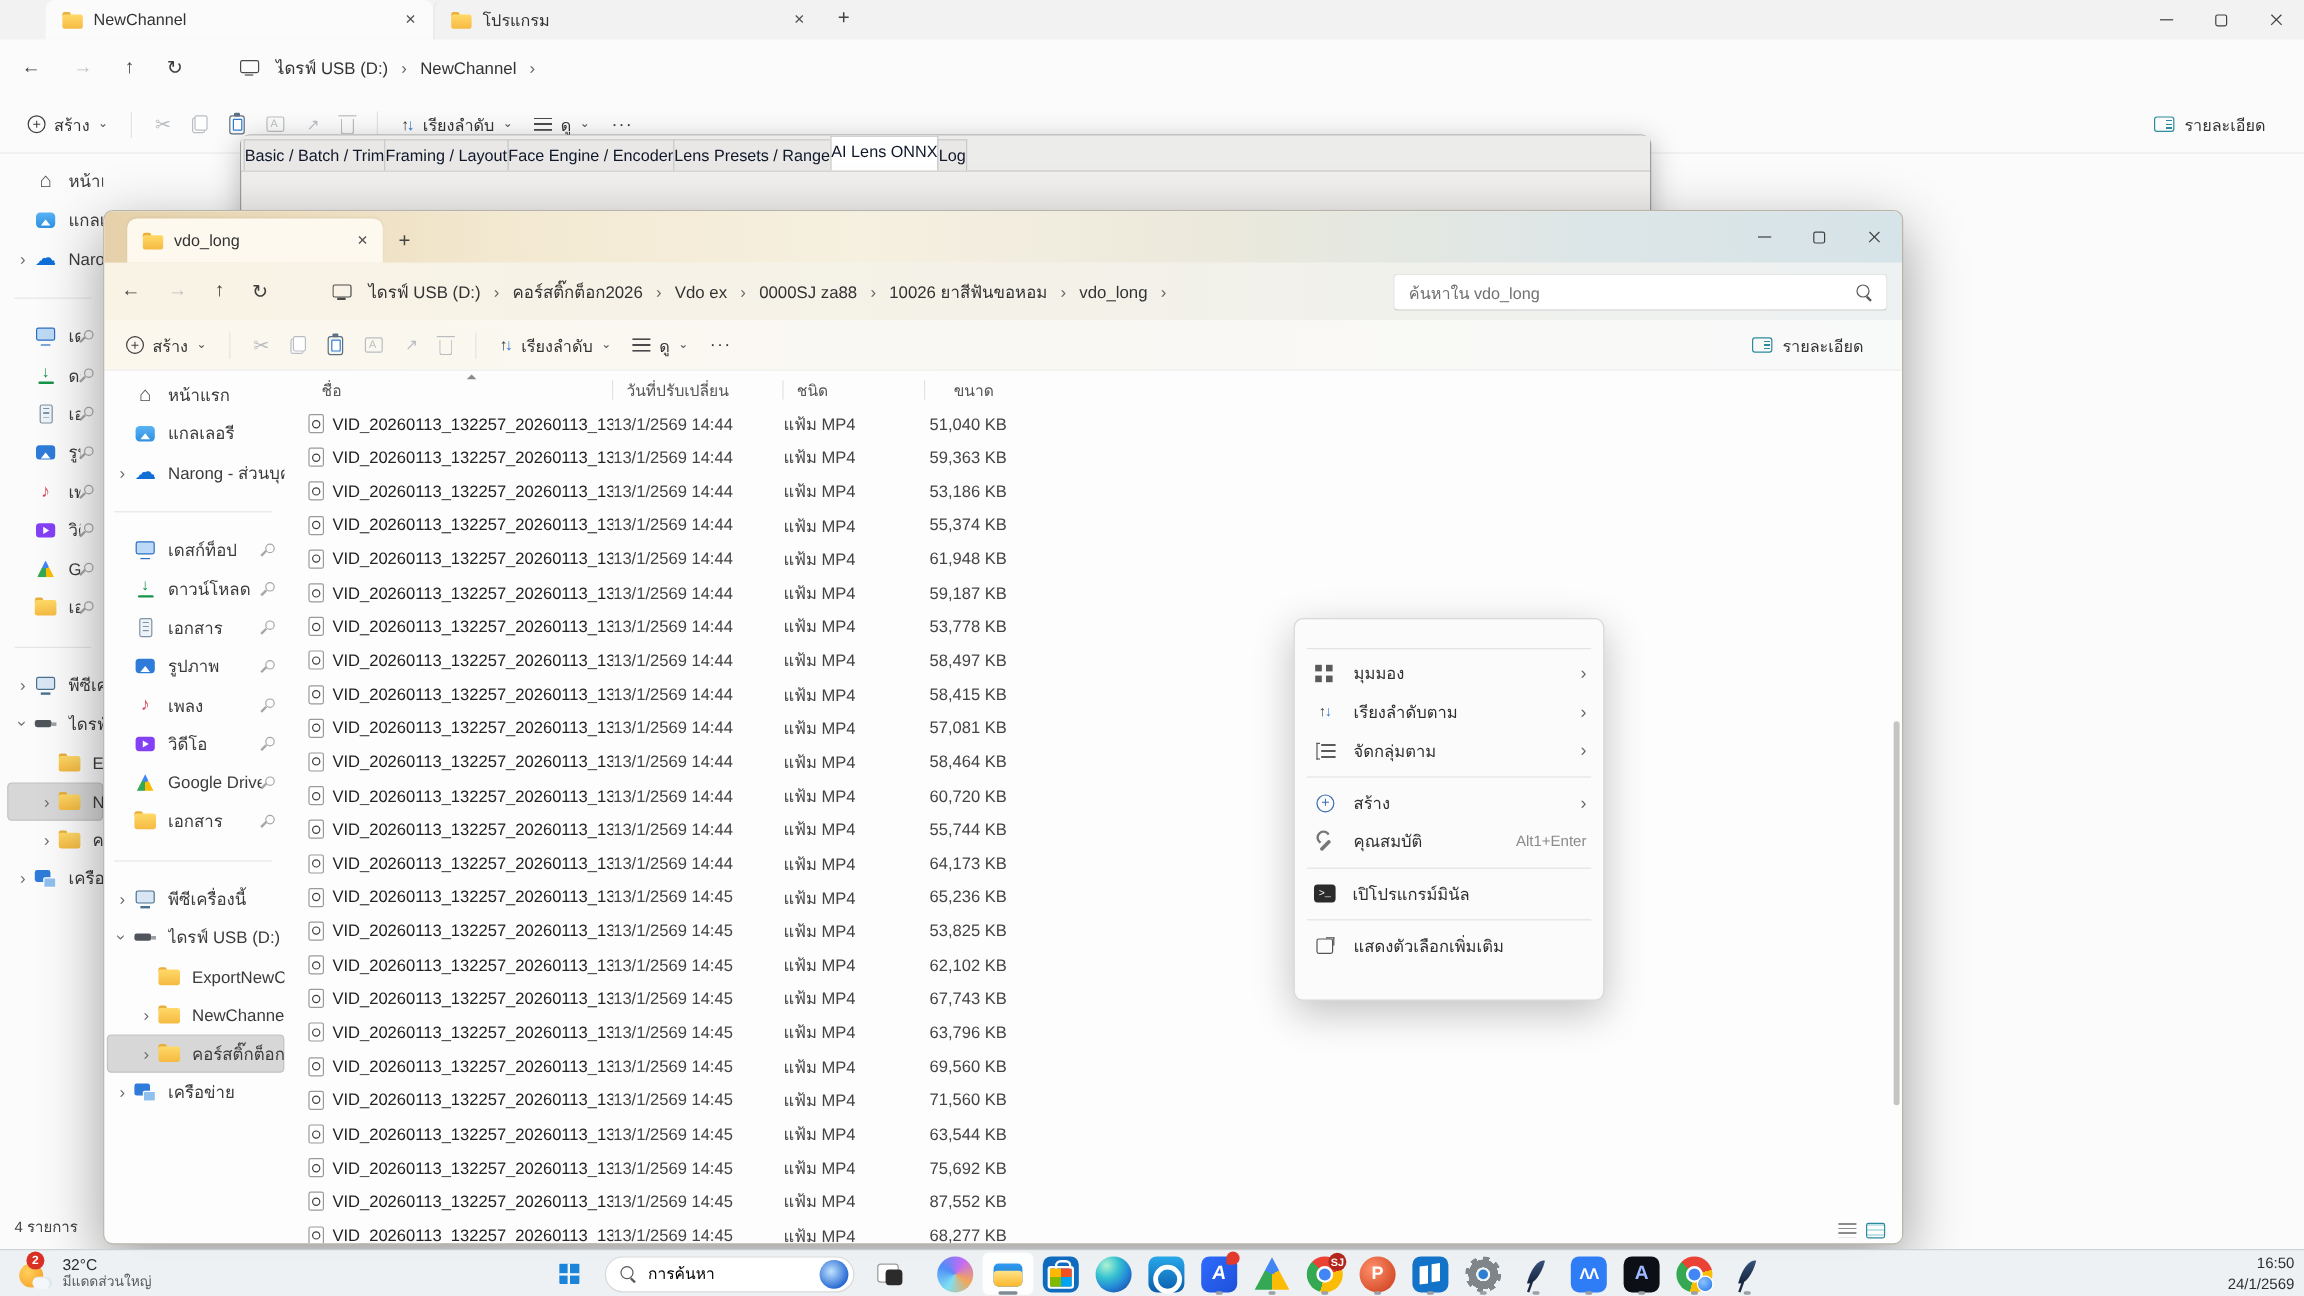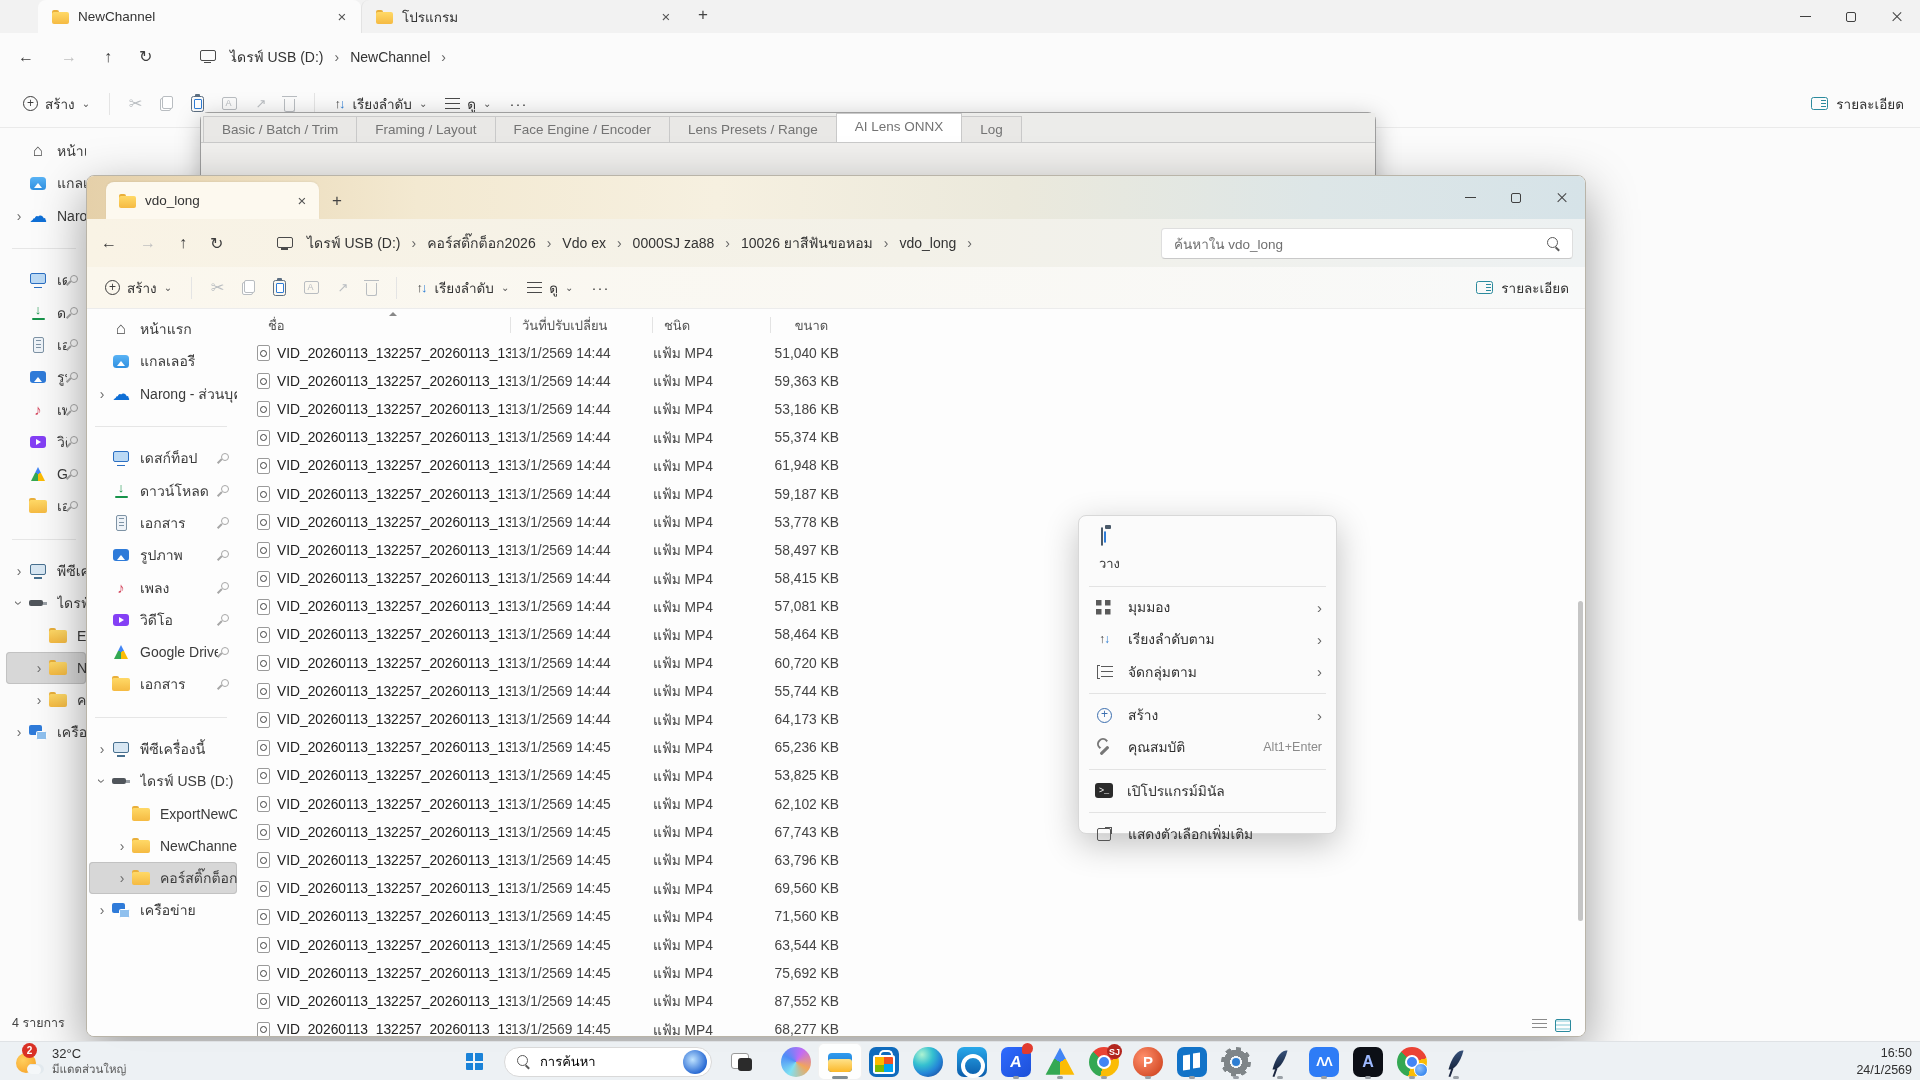--- a/index.html
+++ b/index.html
@@ -65,21 +65,21 @@
   .ic-shr{font-size:13px;color:#b9bdc1;}
   .ic-trash{position:relative;width:11px;height:13px;border:1.3px solid #b9bdc1;border-top:none;border-radius:0 0 2.5px 2.5px;flex:none;margin-top:3px;}
   .ic-trash::before{content:"";position:absolute;left:-3px;top:-2.5px;width:15px;height:1.4px;background:#b9bdc1;}
   .ic-sortg{display:flex;flex:none;font-size:13px;font-weight:700;}
   .ic-sortg .u{color:#3c3c3c;}
   .ic-sortg .d{color:#2b7cd3;margin-left:-2px;}
   .ic-lines{width:15px;height:11px;background:repeating-linear-gradient(to bottom,#4a4a4a 0 1.5px,transparent 1.5px 4.8px);flex:none;}
   .ic-more{font-size:15px;color:#3c3c3c;letter-spacing:1px;}
   .ic-det{position:relative;width:17px;height:13px;border:1.3px solid #2b8a9d;border-radius:2.5px;flex:none;}
   .ic-det::before{content:"";position:absolute;right:1.5px;top:1.5px;bottom:1.5px;width:5px;background:repeating-linear-gradient(to bottom,#2b8a9d 0 1.2px,transparent 1.2px 3px);}
-  .toolright{margin-left:auto;display:flex;align-items:center;gap:8px;padding-right:16px;font-size:13.5px;color:#333;}
+  .toolright{margin-left:auto;display:flex;align-items:center;gap:8px;padding-right:32px;font-size:13.5px;color:#333;}
   
   .sitem{display:flex;align-items:center;height:32.3px;padding-left:4px;border-radius:4px;position:relative;}
   .sitem.sel{background:#d7d7d7;box-shadow:inset 0 0 0 1px #c2c2c2;}
   .sitem.child{padding-left:24px;}
   .sitem.sep{pointer-events:none;}
   .sitem.sep::after{content:"";position:absolute;left:6px;right:10px;top:50%;height:1px;background:#e6e6e6;}
   .si{position:relative;width:20px;height:18px;flex:none;margin-right:9px;display:flex;align-items:center;justify-content:center;}
   .slabel{font-size:14px;color:#3b3b3b;white-space:nowrap;overflow:hidden;flex:1;}
   .spin{position:relative;width:11px;height:11px;flex:none;margin-right:8px;opacity:.75;}
   .spin::before{content:"";position:absolute;right:0;top:0;width:6px;height:6px;border:1.6px solid #8a8a8a;border-radius:50%;}
@@ -113,21 +113,21 @@
 
   
   #refwin{position:absolute;left:200px;top:112px;width:1176px;height:110px;background:#f1f0ee;border:1px solid #9e9e9e;border-radius:8px 8px 0 0;box-shadow:0 6px 24px rgba(0,0,0,.25);z-index:2;}
   .reftitle{height:28px;display:flex;align-items:center;padding-left:12px;gap:10px;font-size:13.5px;color:#333;}
   .refctl{margin-left:auto;display:flex;height:28px;}
   .refctl .wbtn{width:45px;}
   .feather{position:relative;width:10px;height:18px;flex:none;}
   .feather::before{content:"";position:absolute;left:1px;top:0;width:7px;height:14px;background:linear-gradient(160deg,#3d5a85,#101c33);border-radius:100% 0 100% 0;transform:rotate(14deg);}
   .feather::after{content:"";position:absolute;left:2px;bottom:0;width:1.5px;height:6px;background:#1c2740;transform:rotate(20deg);}
   .reftabs{display:flex;align-items:flex-end;height:30px;padding-left:2px;background:#ececea;border-bottom:1px solid #c9c9c9;}
-  .rtab{padding:5px 18px;font-size:13.5px;color:#737373;background:#e9e8e6;border:1px solid #c9c9c9;border-bottom:none;margin-right:-1px;white-space:nowrap;}
+  .rtab{padding:5px 0;font-size:13.5px;color:#0f172a;background:#e9e8e6;border:1px solid #c9c9c9;border-bottom:none;margin-right:-1px;white-space:nowrap;}
   .rtab.on{background:#fff;height:29px;}
 
   
   #fgwin{position:absolute;left:86px;top:175px;width:1500px;height:862px;border-radius:8px;background:#fdfdfd;box-shadow:0 16px 50px rgba(0,0,0,.38);z-index:3;overflow:hidden;border:1px solid #b9b4a8;}
   .fgtabbar{position:absolute;left:0;top:0;right:0;height:43px;background:linear-gradient(90deg,#e5d0a9 0%,#f3e9d1 22%,#f6f0e0 42%,#ebe9dc 62%,#dde6e7 82%,#d6e3e8 100%);display:flex;align-items:flex-end;}
   .fgtab{position:relative;margin-left:19px;width:213px;height:37px;background:#fdf9ef;border-radius:8px 8px 0 0;display:flex;align-items:center;padding:0 8px 0 13px;gap:9px;font-size:13.5px;color:#333;box-shadow:0 -1px 2px rgba(0,0,0,.05);}
   .fgtab .tx{flex:1;}
   .fgplus{width:36px;height:36px;display:flex;align-items:center;justify-content:center;}
   .fgcontrols{position:absolute;right:0;top:0;height:43px;display:flex;align-items:center;}
   .fgaddr{position:absolute;left:0;top:43px;right:0;height:48px;background:linear-gradient(90deg,#f9f3e5,#f3f1e8 55%,#edf1f2);display:flex;align-items:center;}
@@ -925,24 +925,20 @@
         <div class="vscroll"></div>
       </div>
       <div class="fgstatus">
         <span class="stic1"></span>
         <span class="stic2"></span>
       </div>
     </div>
   </div>
 
   <div id="ctxmenu">
-    <div class="ctxpaste">
-      <span class="cp-ic"></span>
-      <div class="cp-lb">วาง</div>
-    </div>
     <div class="msep" style="margin-top:6px;"></div>
     <div class="ctxitems" style="margin-top:0;">
 
         <div class="mitem">
           <span class="mi mi-grid"></span>
           <span class="mlabel">มุมมอง</span>
           <span class="marrow">›</span>
 
         </div>
 

